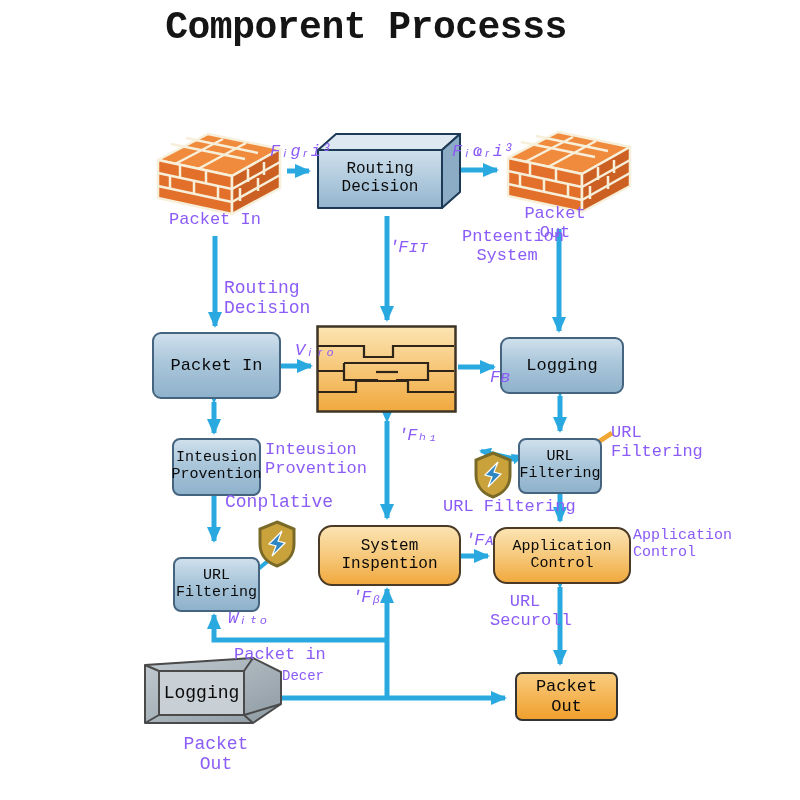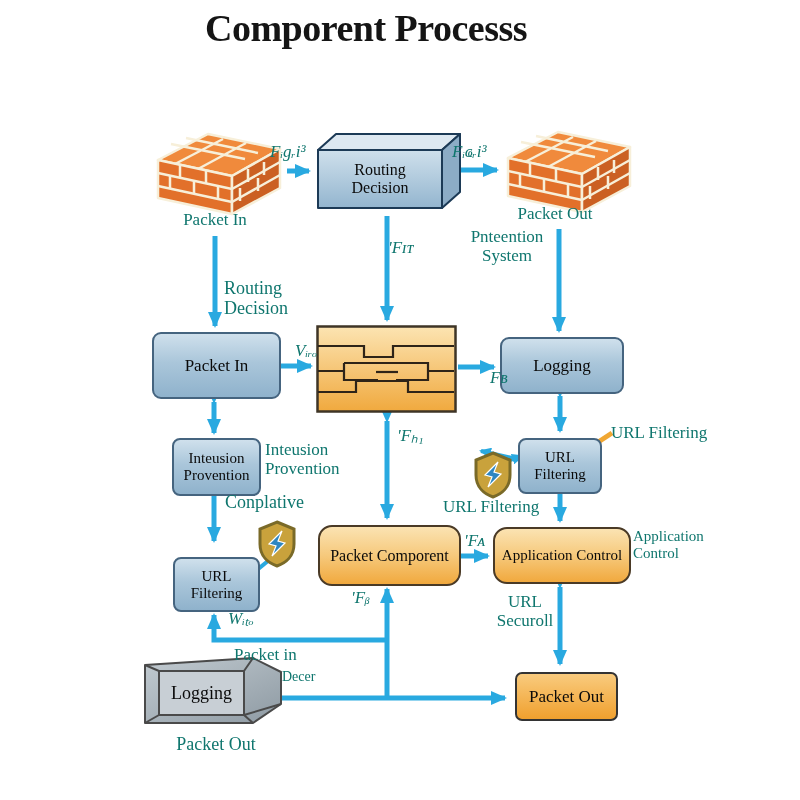--- a/index.html
+++ b/index.html
@@ -1,21 +1,21 @@
 <!DOCTYPE html>
 <html><head>
 <meta charset="utf-8">
 <style>
   html,body{margin:0;padding:0;background:#fff;}
   .canvas{position:relative;width:732px;height:800px;background:#fff;overflow:hidden;
-          font-family:Liberation Serif, serif;color:#111;}
+          font-family:Liberation Mono, monospace;color:#111;}
   .title{position:absolute;left:0;right:0;top:6px;text-align:center;
          font-size:38px;font-weight:800;letter-spacing:-0.5px;color:#151515;}
   .layer{position:absolute;left:0;top:0;}
-  .lbl{position:absolute;white-space:pre-line;line-height:1.12;color:#0f766e;font-size:17px;}
+  .lbl{position:absolute;white-space:pre-line;line-height:1.12;color:#8b5cf6;font-size:17px;}
   .ctr{text-align:center;}
   .frm{font-style:italic;font-size:17px;}
   .node{position:absolute;display:flex;align-items:center;justify-content:center;
         text-align:center;white-space:pre-line;line-height:1.12;color:#0a0a0a;}
   .bluebox{background:linear-gradient(180deg,#cfe0ec 0%,#aac6da 45%,#8fb2cc 100%);
            border:2px solid #45647f;border-radius:9px;font-size:17px;}
   .bluebox.small{font-size:15px;border-radius:8px;}
   .orangebox{background:linear-gradient(180deg,#fbe3b2 0%,#f6c härt 50%,#f1a93e 100%);
              border:2px solid #4a3a26;border-radius:14px;font-size:16px;}
   .orangebox{background:linear-gradient(180deg,#fbe3b2 0%,#f6c97c 50%,#f1a93e 100%);}
@@ -132,21 +132,21 @@
 
   <div class="node bluebox small" style="left:172px;top:438px;width:85px;height:54px;">Inteusion
 Provention</div>
 
   <div class="node bluebox small" style="left:518px;top:438px;width:80px;height:52px;">URL
 Filtering</div>
 
   <div class="node bluebox small" style="left:173px;top:557px;width:83px;height:51px;">URL
 Filtering</div>
 
-  <div class="node orangebox" style="left:318px;top:525px;width:139px;height:57px;">Packet Comporent</div>
+  <div class="node orangebox" style="left:318px;top:525px;width:139px;height:57px;">System Inspention</div>
 
   <div class="node orangebox" style="left:493px;top:527px;width:134px;height:53px;font-size:15px;">Application Control</div>
 
   <div class="node orangebox deep" style="left:515px;top:672px;width:99px;height:45px;font-size:17px;">Packet Out</div>
 
   <svg class="layer" style="left:472px;top:451px;" width="42" height="48">
     <path d="M21,2 L38,9 V24 C38,36 30,43 21,46 C12,43 4,36 4,24 V9 Z" fill="#c9a23c" stroke="#7a6a28" stroke-width="3"></path>
     <path d="M26,11 L13,24 L20,26 L16,36 L29,23 L22,21 Z" fill="#2e86c1" stroke="#ffffff" stroke-width="1.2"></path>
   </svg>
   <svg class="layer" style="left:256px;top:520px;" width="42" height="48">

